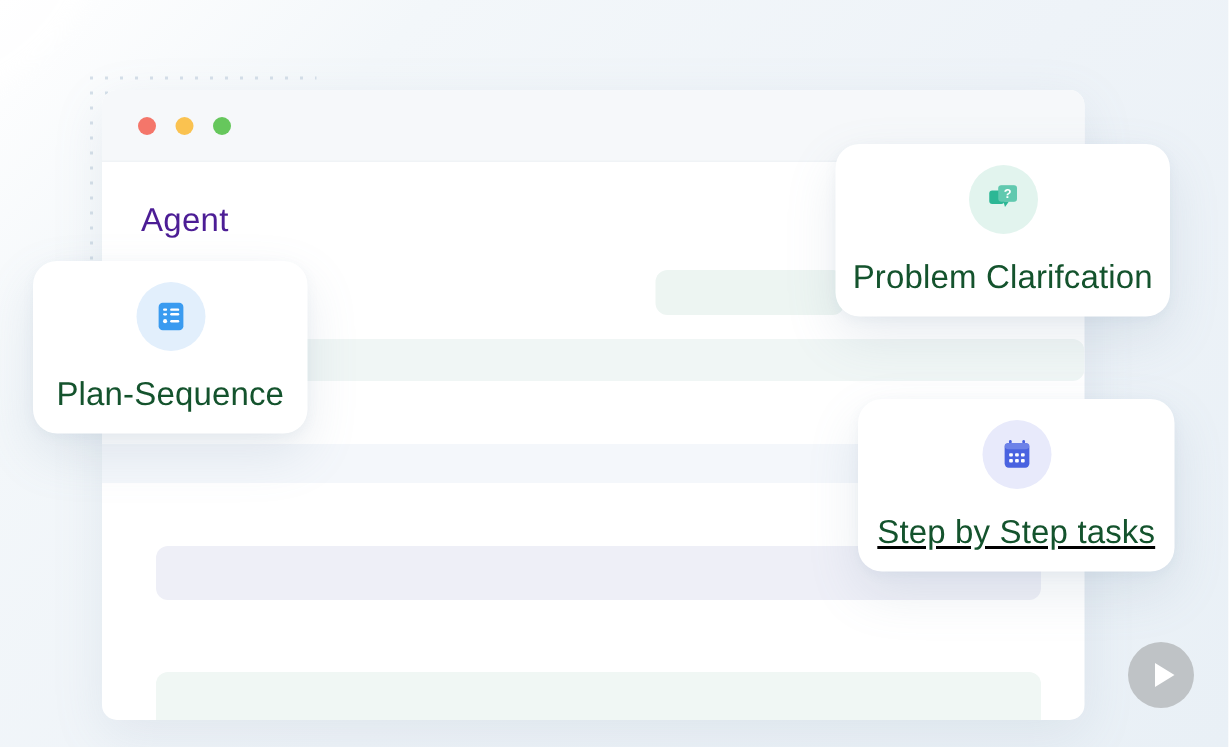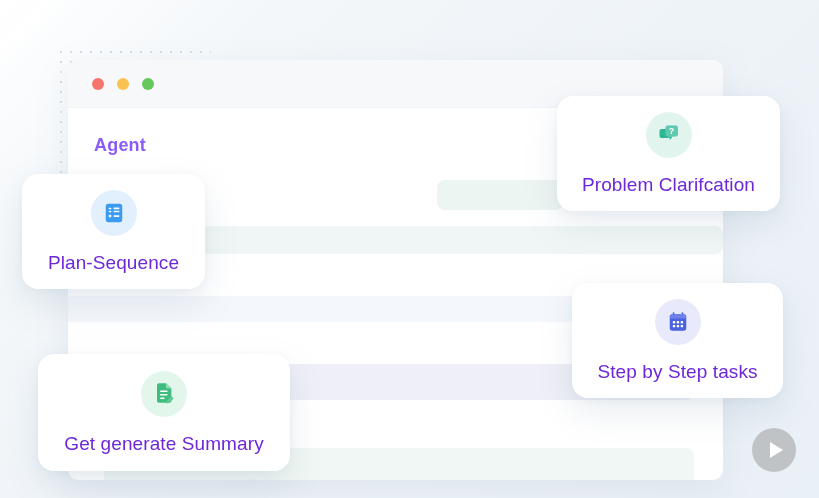--- a/index.html
+++ b/index.html
@@ -58,21 +58,21 @@
     padding-left:24px;
     gap:13px;
   }
   .dot { width:12px; height:12px; border-radius:50%; }
   .dot.red{ background:#f4766a; }
   .dot.yellow{ background:#fac250; }
   .dot.green{ background:#66c75c; }
 
   #window-body { position:relative; height:372px; padding:22px 26px 0 26px; }
   #agent-title {
-    font-size:18px; color:#8b5cf6; font-weight:700;
+    font-size:22px; color:#4c1d95; font-weight:400;
     letter-spacing:.2px; line-height:1;
     margin-top:6px;
   }
 
   
   .ph { position:absolute; border-radius:8px; }
   #ph-green-pill { left:369px; top:72px;  width:126px; height:30px; background:#edf5f2; }
   #ph-bar-1      { left:0px;   top:118px; width:655px; height:28px; background:#f0f6f5; }
   #ph-bar-2      { left:0px;   top:188px; width:655px; height:26px; background:#f4f7fb; border-radius:0; }
   #ph-bar-3      { left:36px;  top:256px; width:590px; height:36px; background:#eeeff7; }
@@ -101,35 +101,35 @@
     padding-right:13px; padding-bottom:13px;
     z-index:-1;
   }
   .card-icon-wrap {
     width:46px; height:46px;
     border-radius:50%;
     display:flex; align-items:center; justify-content:center;
     margin-bottom:16px;
   }
   .card-label {
-    font-size:19px;
-    color:#6d28d9;
+    font-size:22px;
+    color:#14532d;
     font-weight:400;
     white-space:nowrap;
     letter-spacing:.1px;
     text-align:right;
   }
   .icon-teal  { background:#e2f4ee; }
   .icon-blue  { background:#e2effc; }
   .icon-indigo{ background:#e8eafb; }
   .icon-green { background:#e3f6ec; }
 
   #card-1 { left:557px; top:96px;  width:223px; height:115px; }
   #card-2 { left:22px;  top:174px; width:183px; height:115px; }
-  #card-3 { left:572px; top:283px; width:211px; height:115px; }
+  #card-3 { left:572px; top:266px; width:211px; height:115px;text-decoration:underline; }
   #card-4 { left:38px;  top:354px; width:252px; height:117px; }
 
   
   #play-button {
     position:absolute;
     left:752px; top:428px;
     width:44px; height:44px;
     border-radius:50%;
     background:#bfc3c6;
     display:flex; align-items:center; justify-content:center;
@@ -214,35 +214,18 @@
           <rect x="14.9" y="11" width="2.7" height="2.5" rx=".7"></rect>
           <rect x="6.3" y="15.3" width="2.7" height="2.5" rx=".7"></rect>
           <rect x="10.6" y="15.3" width="2.7" height="2.5" rx=".7"></rect>
           <rect x="14.9" y="15.3" width="2.7" height="2.5" rx=".7"></rect>
         </g>
       </svg>
     </span>
     <span class="card-label">Step by Step tasks</span>
   </div>
 
-  <div class="card" id="card-4">
-    <span class="card-badge">4</span>
-    <span class="card-icon-wrap icon-green">
-      <svg width="24" height="24" viewBox="0 0 24 24" aria-hidden="true">
-        <path d="M5 3.2a2 2 0 0 1 2-2h7l5.4 5.4v12.2a2 2 0 0 1-2 2H7a2 2 0 0 1-2-2Z" fill="#3fbd7e"></path>
-        <path d="M14 1.2 19.4 6.6H15.4A1.4 1.4 0 0 1 14 5.2Z" fill="#8fdcb4"></path>
-        <g fill="#ffffff">
-          <rect x="8" y="8.6" width="7.6" height="1.5" rx=".75"></rect>
-          <rect x="8" y="12" width="7.6" height="1.5" rx=".75"></rect>
-          <rect x="8" y="15.4" width="4.6" height="1.5" rx=".75"></rect>
-        </g>
-        <path d="M19.3 14.1 21.6 16.4 17.2 20.8l-3 .8.8-3Z" fill="#3fbd7e"></path>
-        <path d="M19.3 14.1 21.6 16.4 17.2 20.8l-3 .8.8-3Z" fill="#ffffff" opacity=".18"></path>
-      </svg>
-    </span>
-    <span class="card-label">Get generate Summary</span>
-  </div>
 
   <div id="play-button">
     <span class="tri"></span>
   </div>
 
 </div>
 
 </body></html>

